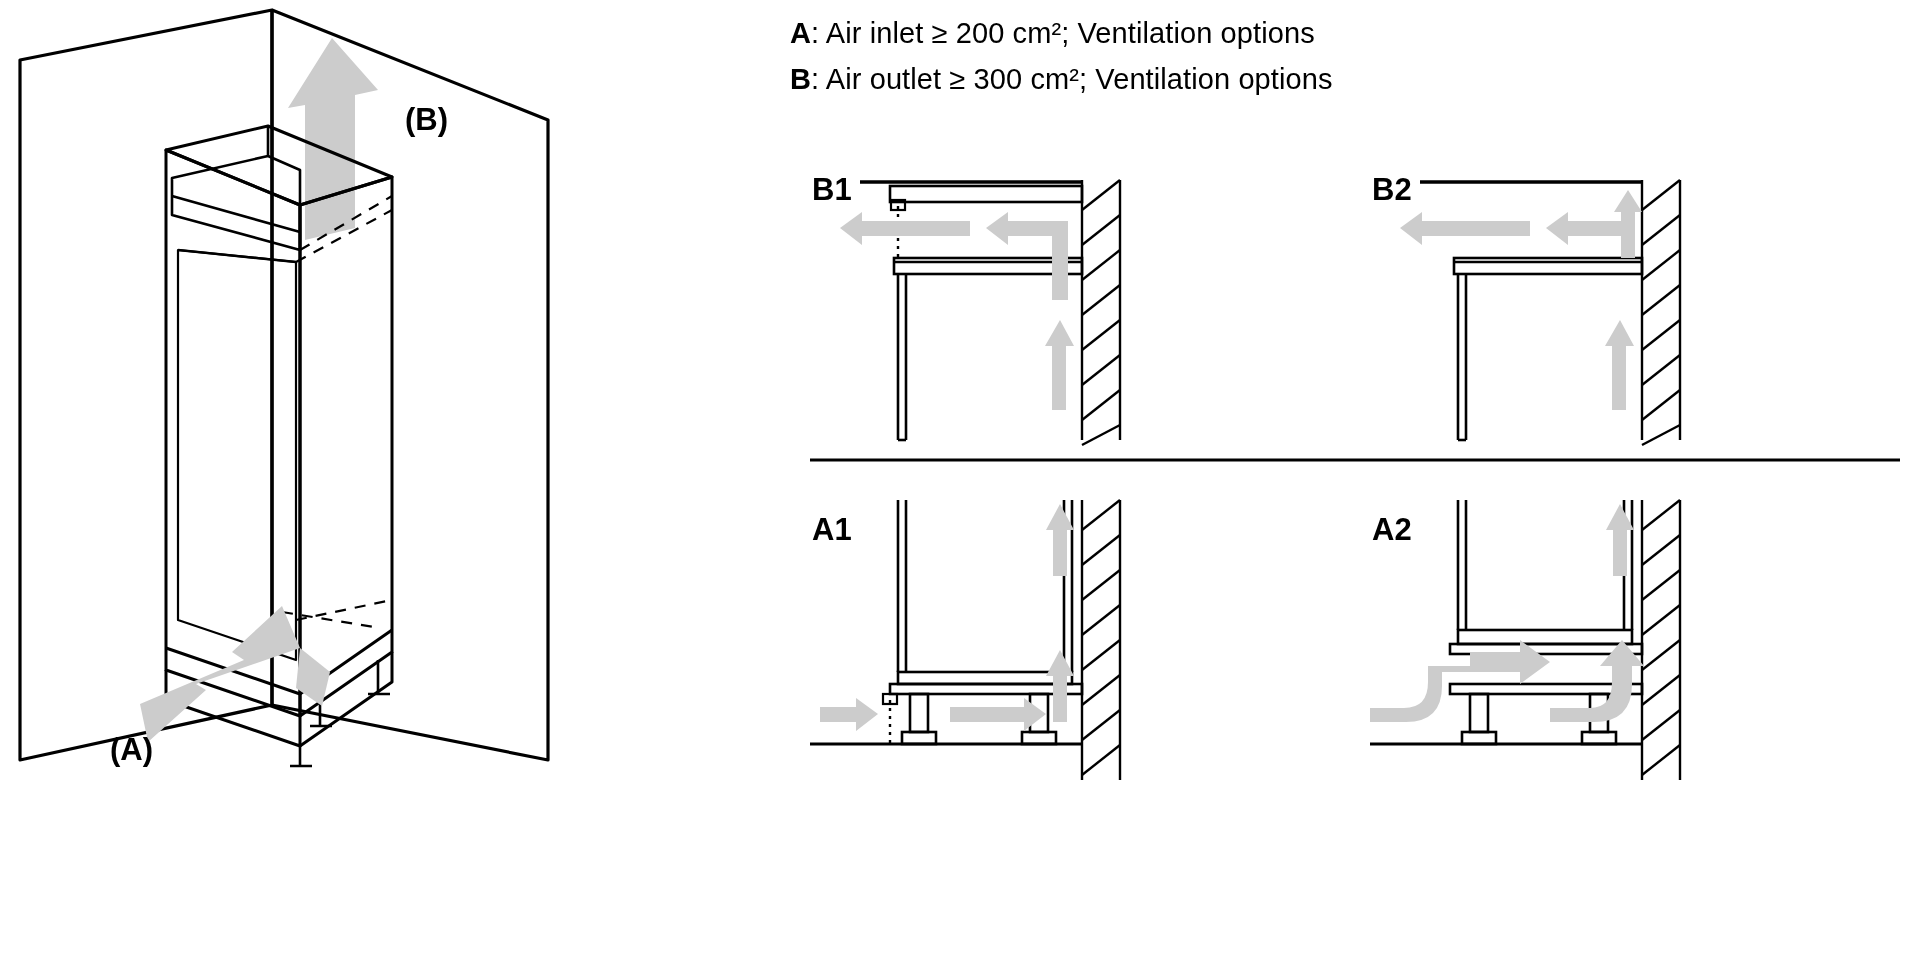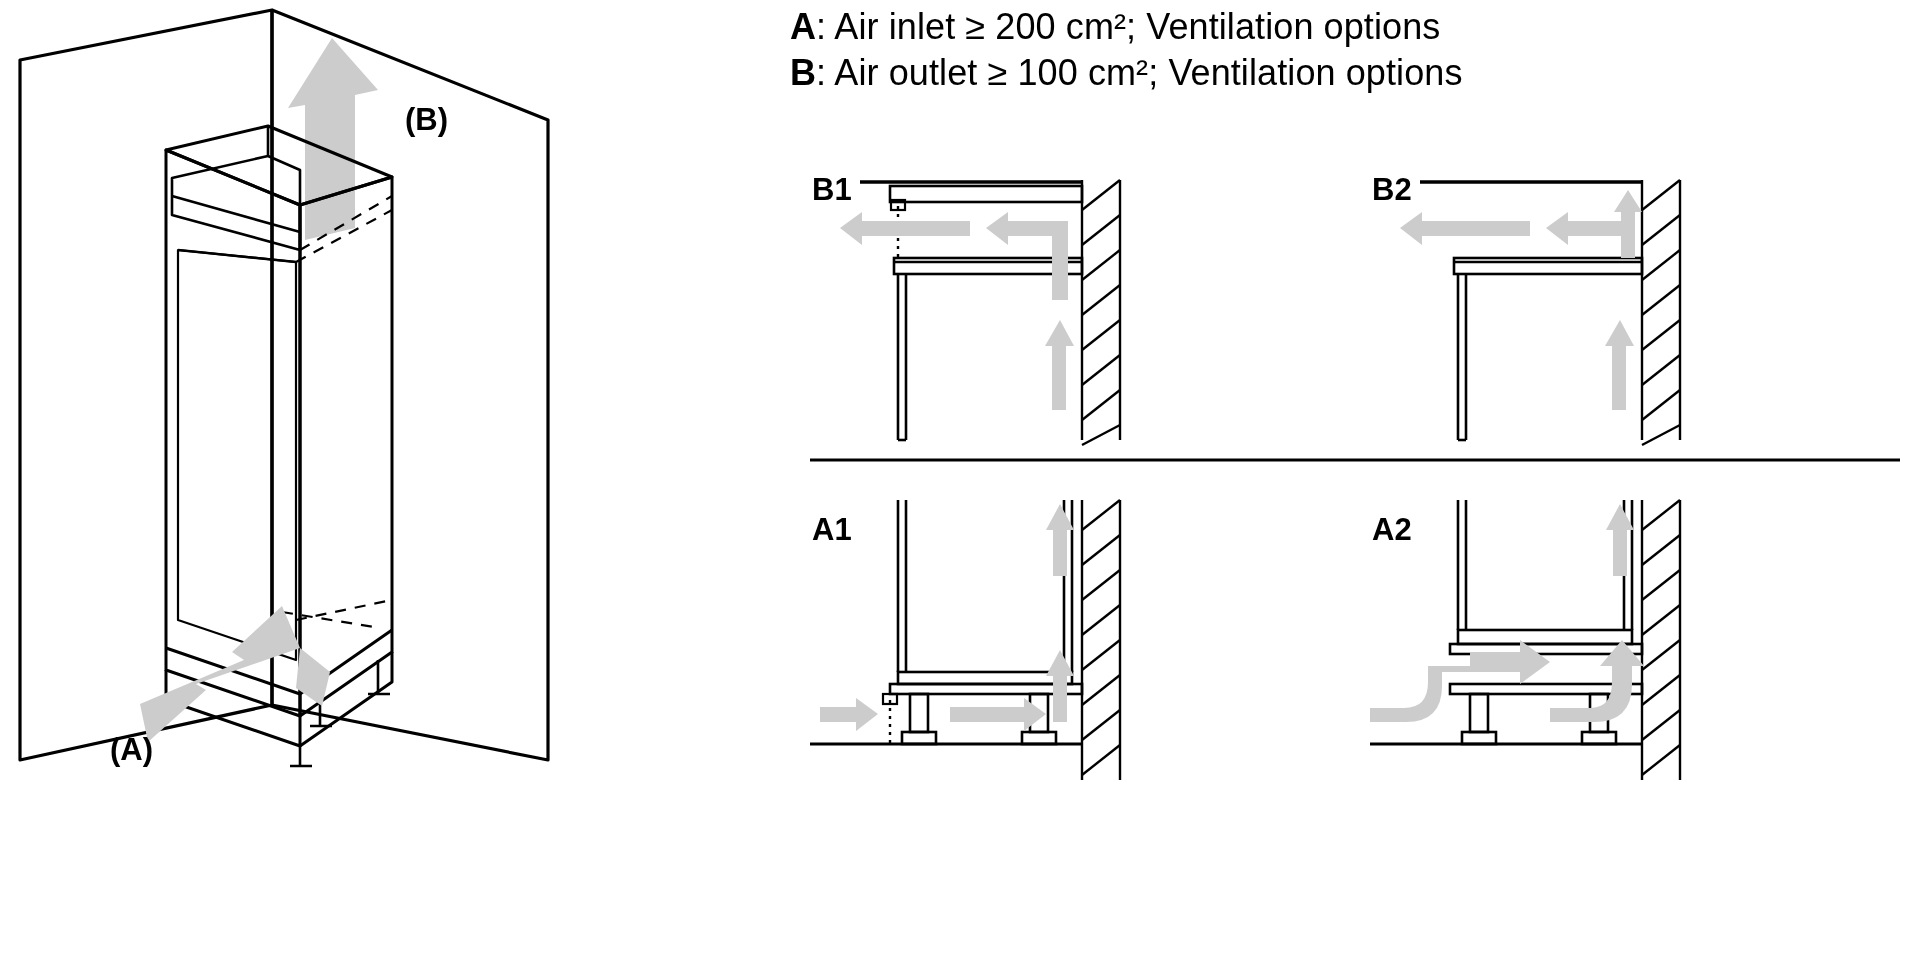--- a/index.html
+++ b/index.html
@@ -29,23 +29,23 @@
   .panel-right {
     position: absolute;
     left: 790px;
     top: 0;
     width: 1130px;
     height: 960px;
   }
   .legend {
     position: absolute;
     left: 0px;
-    top: 4px;
+    top: 10px;
     width: 1120px;
-    font-size: 36px;
+    font-size: 29px;
     line-height: 46px;
     color: #000;
     letter-spacing: 0.1px;
   }
   .legend .row {
     white-space: nowrap;
   }
   .legend b {
     font-weight: bold;
   }
@@ -124,21 +124,21 @@
     </svg>
   </div>
 
   <div class="panel-right">
 
     <div class="legend">
       <div class="row">
         <b>A</b><span>: Air inlet ≥ 200 cm²; Ventilation options</span>
       </div>
       <div class="row">
-        <b>B</b><span>: Air outlet ≥ 100 cm²; Ventilation options</span>
+        <b>B</b><span>: Air outlet ≥ 300 cm²; Ventilation options</span>
       </div>
     </div>
 
     <svg width="1130" height="810" viewBox="0 0 1130 810" style="position:absolute; left:0; top:150px;">
 
       <line x1="20" y1="310" x2="1110" y2="310" stroke="#000" stroke-width="3"></line>
 
       <g>
         <text class="fig-label" x="22" y="50">B1</text>
 

